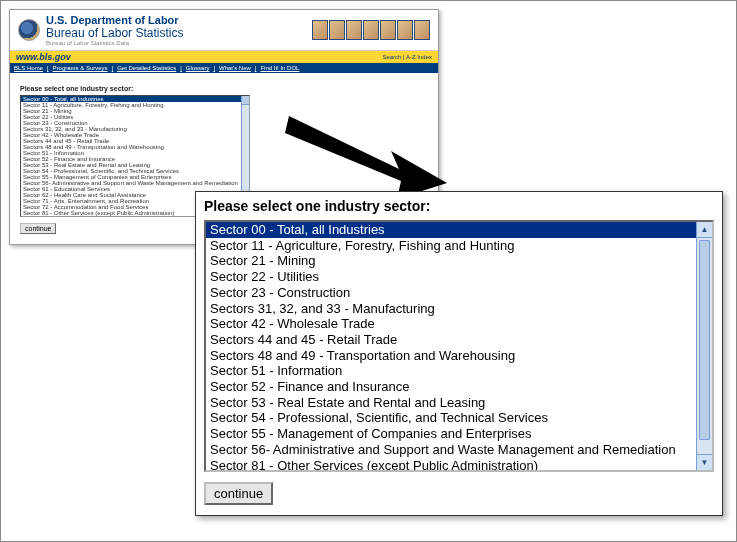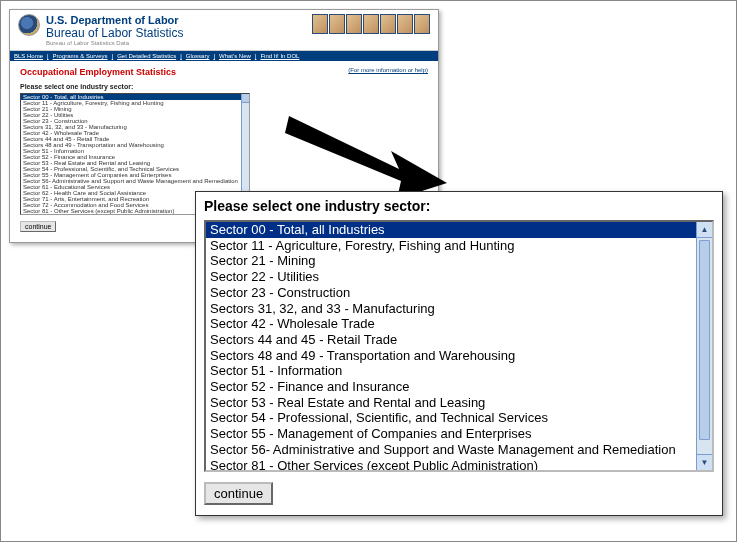--- a/index.html
+++ b/index.html
@@ -17,20 +17,21 @@
     position: absolute;
     top: 8px; left: 8px;
     width: 430px;
     background: #fff;
     border: 1px solid #999;
     box-shadow: 2px 2px 4px rgba(0,0,0,0.3);
     font-size: 7px;
   }
   .bg-header {
     display: flex;
+    align-items: center;
     padding: 4px 8px;
     border-bottom: 1px solid #ccc;
     background: #fff;
   }
   .bg-logo {
     width: 22px; height: 22px;
     border-radius: 50%;
     background: radial-gradient(circle at 40% 40%, #4a77b4 35%, #2a4a7a 36%, #2a4a7a 60%, #c5aa6e 61%);
     border: 1px solid #999;
     margin-right: 6px;
@@ -191,38 +192,39 @@
     <div class="bg-photos">
       <div class="bg-photo"></div>
       <div class="bg-photo"></div>
       <div class="bg-photo"></div>
       <div class="bg-photo"></div>
       <div class="bg-photo"></div>
       <div class="bg-photo"></div>
       <div class="bg-photo"></div>
     </div>
   </div>
+  <div class="bg-yellowbar">
+    <span>www.bls.gov</span>
+    <span class="spacer"></span>
+    <span class="searchlinks"><span>Search</span> | <span>A-Z Index</span></span>
+  </div>
   <div class="bg-navbar">
     <span>BLS Home</span>
     <span>|</span>
     <span>Programs &amp; Surveys</span>
     <span>|</span>
     <span>Get Detailed Statistics</span>
     <span>|</span>
     <span>Glossary</span>
     <span>|</span>
     <span>What's New</span>
     <span>|</span>
     <span>Find It! In DOL</span>
   </div>
   <div class="bg-content">
-    <div class="bg-page-title">
-      <span>Occupational Employment Statistics</span>
-      <span class="bg-help">(For more information or help)</span>
-    </div>
     <div class="bg-prompt">Please select one industry sector:</div>
     <div class="bg-listbox">
       <div id="bg-options">
           <div class="bg-opt selected">Sector 00 - Total, all Industries</div>
           <div class="bg-opt">Sector 11 - Agriculture, Forestry, Fishing and Hunting</div>
           <div class="bg-opt">Sector 21 - Mining</div>
           <div class="bg-opt">Sector 22 - Utilities</div>
           <div class="bg-opt">Sector 23 - Construction</div>
           <div class="bg-opt">Sectors 31, 32, and 33 - Manufacturing</div>
           <div class="bg-opt">Sector 42 - Wholesale Trade</div>

